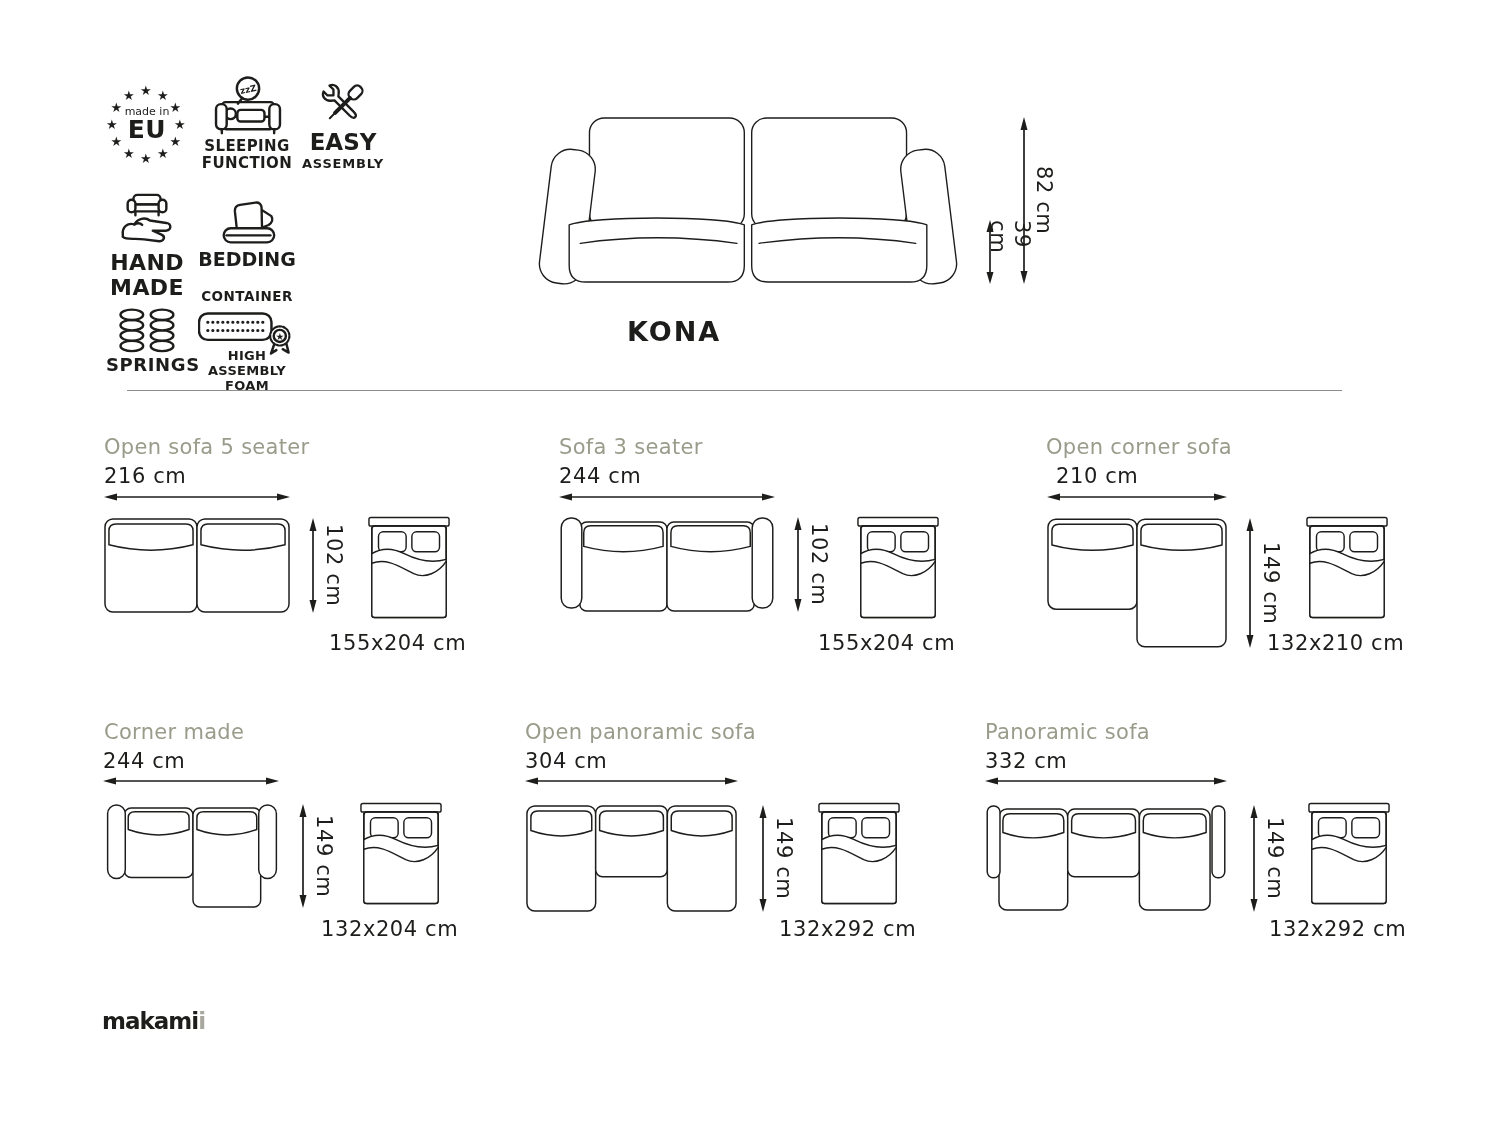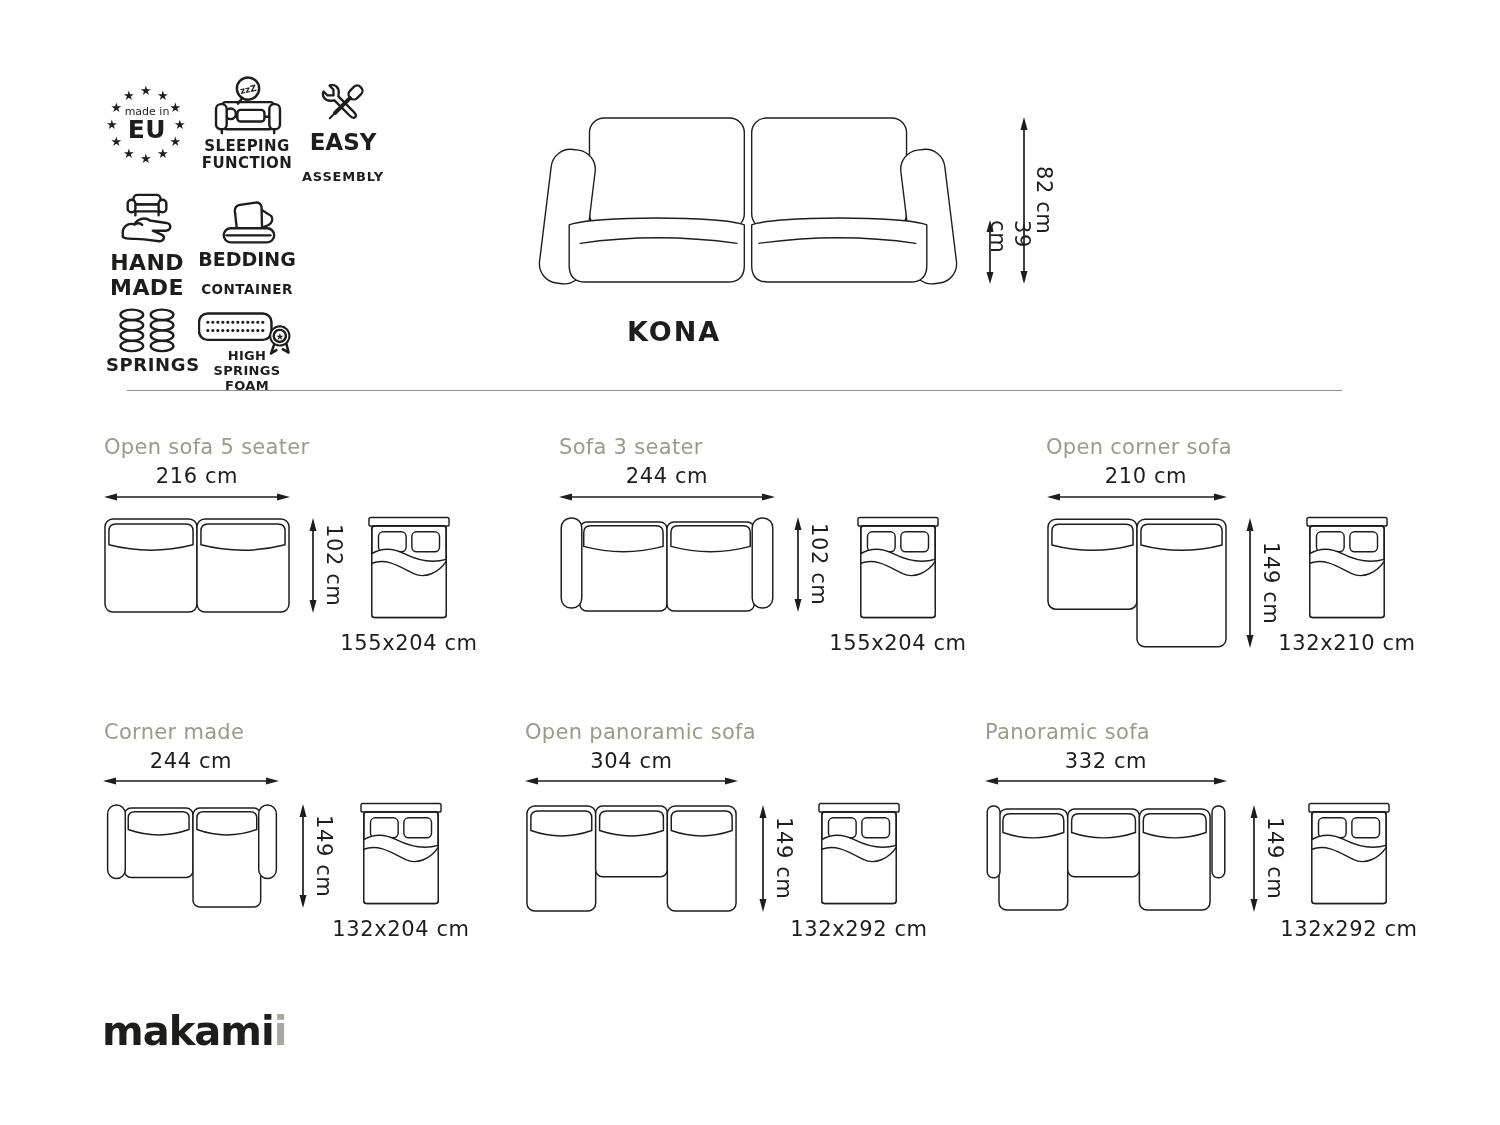--- a/index.html
+++ b/index.html
@@ -14,31 +14,31 @@
   .icon rect,.icon path,.icon ellipse,.icon circle{fill:#fff;stroke:#1d1d1b;stroke-width:2.5;stroke-linejoin:round;stroke-linecap:round}
   .icon .np{fill:none}
   .icon text{stroke:none;fill:#1d1d1b;font-weight:700;font-family:"DejaVu Sans",sans-serif}
   .icon .dots{fill:none;stroke-dasharray:0.1 5;stroke-width:3.2}
   .icon .scallop{fill:#fff;stroke-dasharray:2.6 1.5;stroke-width:2.2}
   
   .arrow line{stroke:#1d1d1b;stroke-width:1.7}
   .arrow polygon{fill:#1d1d1b;stroke:none}
   
   .vtitle{font-size:21px;color:#9a9c8b;font-weight:500;letter-spacing:.3px}
-  .dim{font-size:21px;font-weight:500;color:#1d1d1b;text-align:center;letter-spacing:.6px}
+  .dim{font-size:21px;font-weight:500;color:#1d1d1b;letter-spacing:.6px}
   .vdim{display:flex;align-items:center;justify-content:center;width:26px}
   .vdim span{writing-mode:vertical-rl;text-orientation:mixed;font-size:21px;font-weight:500;letter-spacing:.6px;color:#1d1d1b}
   .featlab{text-align:center;font-weight:700;color:#1d1d1b;line-height:1.12}
   .product-title{font-size:27px;font-weight:700;letter-spacing:2px;text-align:left}
   .divider{height:1px;background:#8d8d8d}
   .eu-box{width:84px;height:84px}
   .eu-star{position:absolute;font-size:13px;color:#1d1d1b;line-height:13px}
   .eu-madein{position:absolute;left:0;top:21px;width:84px;text-align:center;font-size:11px;font-weight:400}
   .eu-text{position:absolute;left:0;top:31px;width:84px;text-align:center;font-size:25px;font-weight:700;letter-spacing:.5px}
-  .logo{font-size:40px;font-weight:700;letter-spacing:-1px;color:#1d1d1b;font-family:"DejaVu Sans",sans-serif}
+  .logo{font-size:23px;font-weight:700;letter-spacing:-1px;color:#1d1d1b;font-family:"DejaVu Sans",sans-serif}
   .logo .gray{color:#a8a89f}
 </style>
 </head>
 <body>
 
 <div class="canvas">
 
   <div class="abs eu-box" style="left:105px;top:84px">
     <span class="eu-star" style="left:35px;top:0px">★</span>
     <span class="eu-star" style="left:52px;top:4.6px">★</span>
@@ -78,21 +78,21 @@
       <path d="M26.5,4 L26.5,10 L31,14.5 L35.5,10 L35.5,4 Q39.5,5.5 40,9.5 Q40.5,13.5 37,16.5 L34,19 L34,42 Q34,47.5 31,47.5 Q28,47.5 28,42 L28,19 L25,16.5 Q21.5,13.5 22,9.5 Q22.5,5.5 26.5,4 Z"></path>
     </g>
     <g transform="rotate(45 31 29)">
       <rect x="25.5" y="2" width="11" height="16" rx="5"></rect>
       <path class="np" style="stroke-width:4.4" d="M31,18.5 L31,41"></path>
       <path class="np" style="stroke-width:2.2" d="M31,41 L31,49"></path>
     </g>
   </svg>
   <div class="abs featlab" style="left:300px;top:130px;width:86px;font-size:23px">
     <div>EASY</div>
-    <div style="font-size:13px;letter-spacing:.8px;margin-top:14px">ASSEMBLY</div>
+    <div style="font-size:13px;letter-spacing:.8px;margin-top:1px">ASSEMBLY</div>
   </div>
 
   <svg class="abs icon" style="left:116px;top:192px" width="62" height="58" viewBox="0 0 64 60">
     <rect x="18" y="3" width="28" height="10" rx="4"></rect>
     <rect x="16" y="13" width="32" height="7" rx="3"></rect>
     <rect x="12" y="8" width="8" height="13" rx="4"></rect>
     <rect x="44" y="8" width="8" height="13" rx="4"></rect>
     <path class="np" d="M20,21 L20,24 M44,21 L44,24"></path>
     <path d="M7,44 C6,36 12,31.5 19,33.5 C22,27.5 30,25.5 35,29.5 L52,32 C57.5,33 57.5,39 52,40 L38,40 L47,44 C51.5,46 49.5,51 44.5,51 L29,49 C19,47.5 11,50 7,46.5 Z"></path>
     <path class="np" d="M19,33.5 Q24,31 27,34"></path>
@@ -103,21 +103,21 @@
   </div>
 
   <svg class="abs icon" style="left:217px;top:189px" width="62" height="58" viewBox="0 0 66 62">
     <path d="M44,20 L58,29 Q61,34.5 55,38.5 L46,42 Z"></path>
     <path d="M21,42 L19,24 Q18.5,18 24.5,17 L41,14.5 Q47,14 47.5,20 L48,42 Z"></path>
     <rect x="7" y="42" width="54" height="15" rx="7.5"></rect>
     <path class="np" d="M10,49.5 L57,49.5"></path>
   </svg>
   <div class="abs featlab" style="left:197px;top:249px;width:100px;font-size:19px">
     <div>BEDDING</div>
-    <div style="font-size:13.5px;letter-spacing:.5px;margin-top:12px">CONTAINER</div>
+    <div style="font-size:13.5px;letter-spacing:.5px;margin-top:19px">CONTAINER</div>
   </div>
 
   <svg class="abs icon" style="left:112px;top:303px" width="68" height="50" viewBox="0 0 72 52">
     <ellipse cx="21" cy="45" rx="12" ry="5.5"></ellipse>
     <ellipse cx="21" cy="34" rx="12" ry="5.5"></ellipse>
     <ellipse cx="21" cy="23" rx="12" ry="5.5"></ellipse>
     <ellipse cx="21" cy="12" rx="12" ry="5.5"></ellipse>
     <ellipse cx="53" cy="45" rx="12" ry="5.5"></ellipse>
     <ellipse cx="53" cy="34" rx="12" ry="5.5"></ellipse>
     <ellipse cx="53" cy="23" rx="12" ry="5.5"></ellipse>
@@ -128,21 +128,21 @@
   <svg class="abs icon" style="left:198px;top:310px" width="96" height="46" viewBox="0 0 98 46">
     <rect x="1" y="3" width="74" height="27" rx="9"></rect>
     <path class="dots" d="M10,12 L67,12"></path>
     <path class="dots" d="M10,20.5 L67,20.5"></path>
     <path class="np" d="M78,34 L74.5,44 L80,40.5 M90,33 L92.5,43 L86.5,39.5"></path>
     <circle class="scallop" cx="83.5" cy="26" r="9.8"></circle>
     <circle class="np" cx="83.5" cy="26" r="6.2"></circle>
     <text x="83.5" y="29.8" text-anchor="middle" font-size="10">★</text>
   </svg>
   <div class="abs featlab" style="left:195px;top:349px;width:104px;font-size:13px;letter-spacing:.3px">
-    <div>HIGH SPRINGS</div>
+    <div>HIGH ASSEMBLY</div>
     <div style="margin-top:1px">FOAM</div>
   </div>
 
   <svg class="abs draw" style="left:536px;top:112px" width="424" height="176" viewBox="0 0 460 190">
     <rect x="58" y="6" width="168" height="120" rx="16"></rect>
     <rect x="234" y="6" width="168" height="120" rx="16"></rect>
     <rect x="10" y="40" width="48" height="146" rx="21" transform="rotate(7 34 113)"></rect>
     <rect x="402" y="40" width="48" height="146" rx="21" transform="rotate(-7 426 113)"></rect>
     <path d="M36,122 C60,112 202,112 226,122 L226,166 Q226,184 208,184 L54,184 Q36,184 36,166 Z"></path>
     <path class="np" d="M48,142 Q131,130 218,142"></path>

